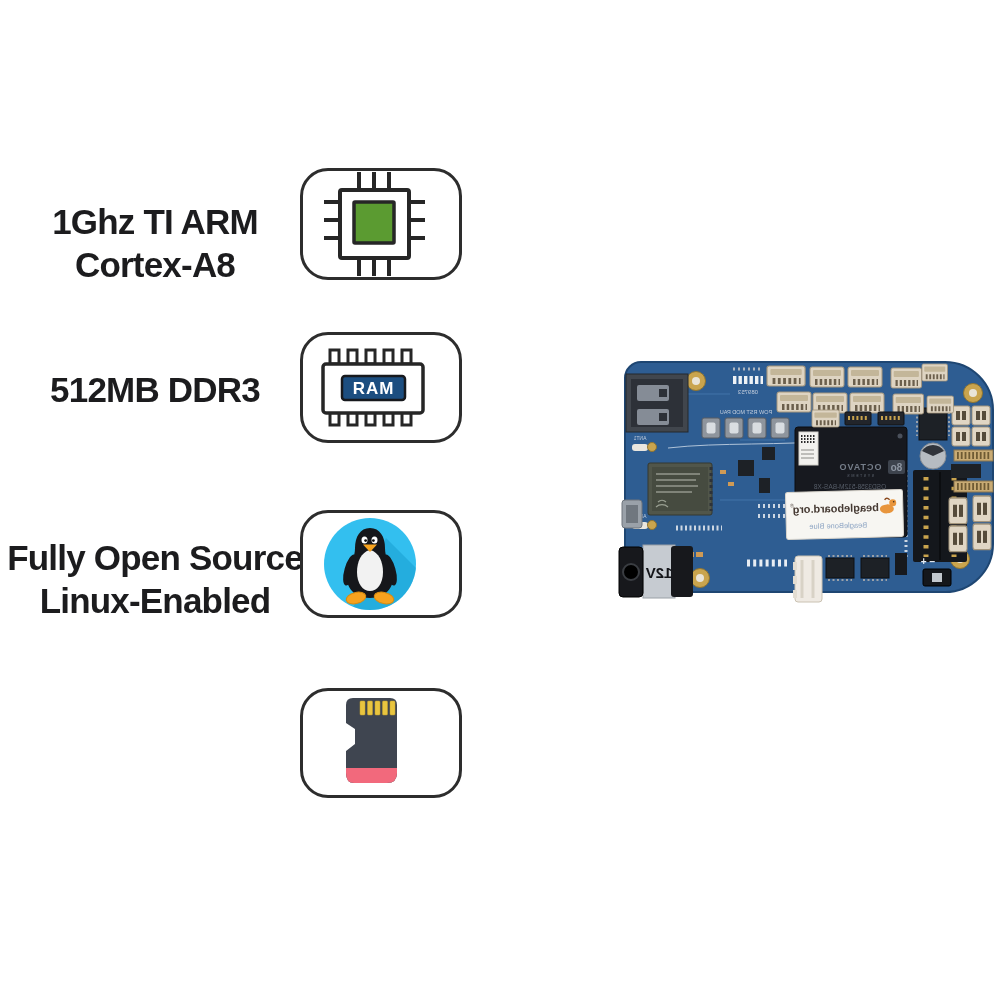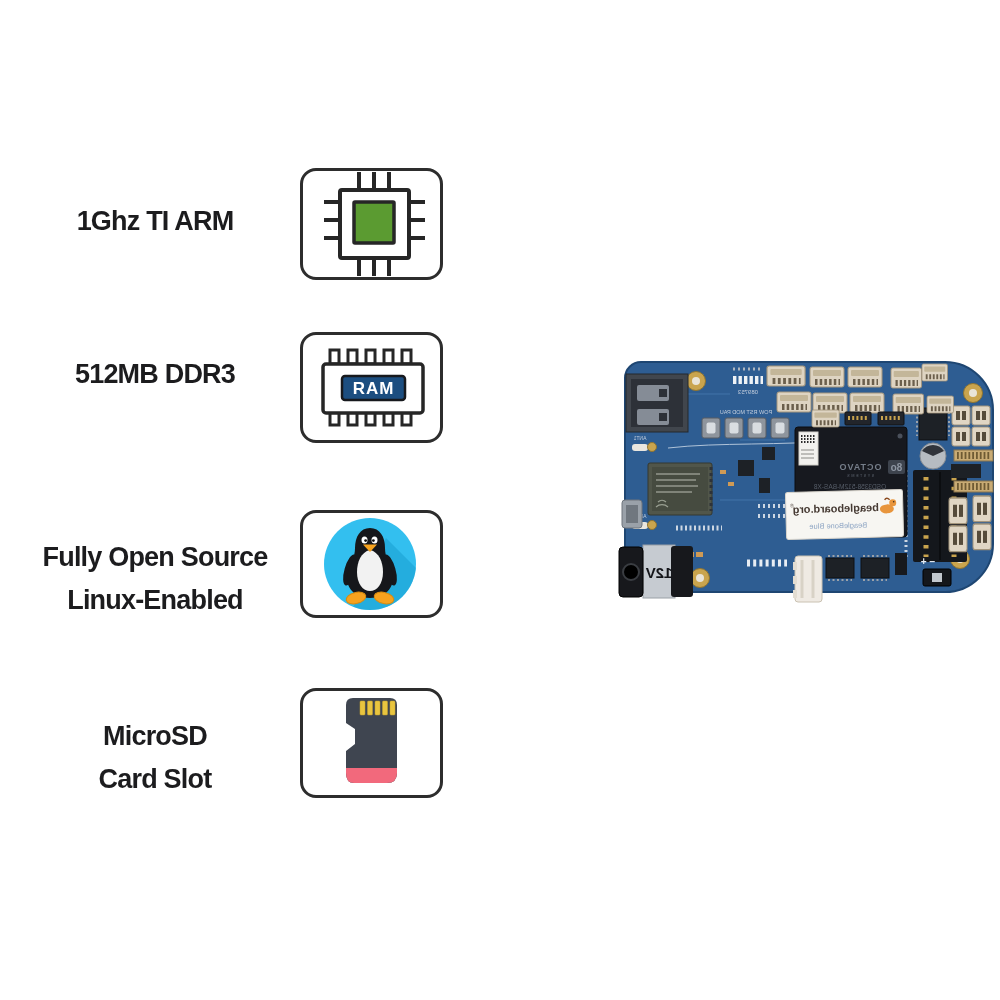--- a/index.html
+++ b/index.html
@@ -1,47 +1,48 @@
 <!DOCTYPE html>
 <html><head>
 <meta charset="utf-8">
 <style>
   html,body{margin:0;padding:0;background:#fff;}
   .canvas{position:relative;width:1000px;height:1000px;background:#ffffff;overflow:hidden;
           font-family:"Liberation Sans",sans-serif;}
   .feature-text{position:absolute;left:0;width:310px;text-align:center;
-    font-size:27px;line-height:43px;font-weight:700;letter-spacing:-0.8px;color:#1c1c1e;}
-  .icon-box{position:absolute;left:300px;width:143px;box-sizing:border-box;
-    border:3.5px solid #2d2d2d;border-radius:16px;background:#fff;}
+    font-size:35px;line-height:43px;font-weight:700;letter-spacing:-0.8px;color:#1c1c1e;}
+  .icon-box{position:absolute;left:300px;width:162px;box-sizing:border-box;
+    border:3.5px solid #2d2d2d;border-radius:28px;background:#fff;}
   .icon-box svg{position:absolute;left:-3.5px;top:-3.5px;}
   svg text{font-family:"Liberation Sans",sans-serif;}
   .board-wrap{position:absolute;left:610px;top:350px;width:395px;height:260px;}
 </style>
 </head>
 <body>
 
 <div class="canvas">
 
   <div class="feature-text" style="top:200px">
     <div>1Ghz TI ARM</div>
+    <div>Cortex-A8</div>
   </div>
   <div class="icon-box" style="top:168px;height:112px">
     <svg width="143" height="112" viewBox="0 0 143 112">
       <g stroke="#262626" stroke-width="4" fill="none">
         <path d="M59 4 V22 M74 4 V22 M89 4 V22"></path>
         <path d="M59 90 V108 M74 90 V108 M89 90 V108"></path>
         <path d="M24 34 H40 M24 52 H40 M24 70 H40"></path>
         <path d="M109 34 H125 M109 52 H125 M109 70 H125"></path>
       </g>
       <rect x="40" y="22" width="69" height="68" rx="2" fill="#fff" stroke="#262626" stroke-width="4"></rect>
       <rect x="54" y="34" width="40" height="41" rx="1" fill="#5b9b31" stroke="#262626" stroke-width="3.5"></rect>
     </svg>
   </div>
 
-  <div class="feature-text" style="top:353px">
+  <div class="feature-text" style="top:368px">
     <div>512MB DDR3</div>
   </div>
   <div class="icon-box" style="top:332px;height:111px">
     <svg width="143" height="111" viewBox="0 0 143 111">
       <g fill="#fff" stroke="#262626" stroke-width="3">
         <rect x="30" y="18" width="9" height="14"></rect>
           <rect x="48" y="18" width="9" height="14"></rect>
         <rect x="66" y="18" width="9" height="14"></rect>
           <rect x="84" y="18" width="9" height="14"></rect>
         <rect x="102" y="18" width="9" height="14"></rect>
@@ -79,24 +80,20 @@
         <ellipse cx="74.5" cy="30" rx="3" ry="3.6" fill="#ffffff"></ellipse>
         <circle cx="65.6" cy="30.6" r="1.4" fill="#111"></circle>
         <circle cx="73.4" cy="30.6" r="1.4" fill="#111"></circle>
         <path d="M63 34.5 L77 34.5 L70 42 Z" fill="#f6a21e"></path>
         <ellipse cx="56" cy="88" rx="10" ry="5.5" transform="rotate(-14 56 88)" fill="#f6a21e" stroke="#d98c10" stroke-width="1"></ellipse>
         <ellipse cx="84" cy="88" rx="10" ry="5.5" transform="rotate(14 84 88)" fill="#f6a21e" stroke="#d98c10" stroke-width="1"></ellipse>
       </g>
     </svg>
   </div>
 
-  <div class="feature-text" style="top:715px">
-    <div>MicroSD</div>
-    <div>Card Slot</div>
-  </div>
   <div class="icon-box" style="top:688px;height:110px">
     <svg width="143" height="110" viewBox="0 0 143 110">
       <path d="M53 10 H90 Q97 10 97 17 V85 Q97 95 87 95 H54 Q46 95 46 85 V63 L55 56 V41 L46 35 V17 Q46 10 53 10 Z" fill="#3f4550"></path>
       <path d="M46 80 H97 V85 Q97 95 87 95 H54 Q46 95 46 85 Z" fill="#f2697c"></path>
       <g fill="#e9c53f" stroke="#c7a32c" stroke-width="0.5">
         <rect x="60" y="13" width="5" height="14" rx="1"></rect>
         <rect x="67.5" y="13" width="5" height="14" rx="1"></rect>
         <rect x="75" y="13" width="5" height="14" rx="1"></rect>
         <rect x="82.5" y="13" width="5" height="14" rx="1"></rect>
         <rect x="90" y="13" width="5" height="14" rx="1"></rect>

